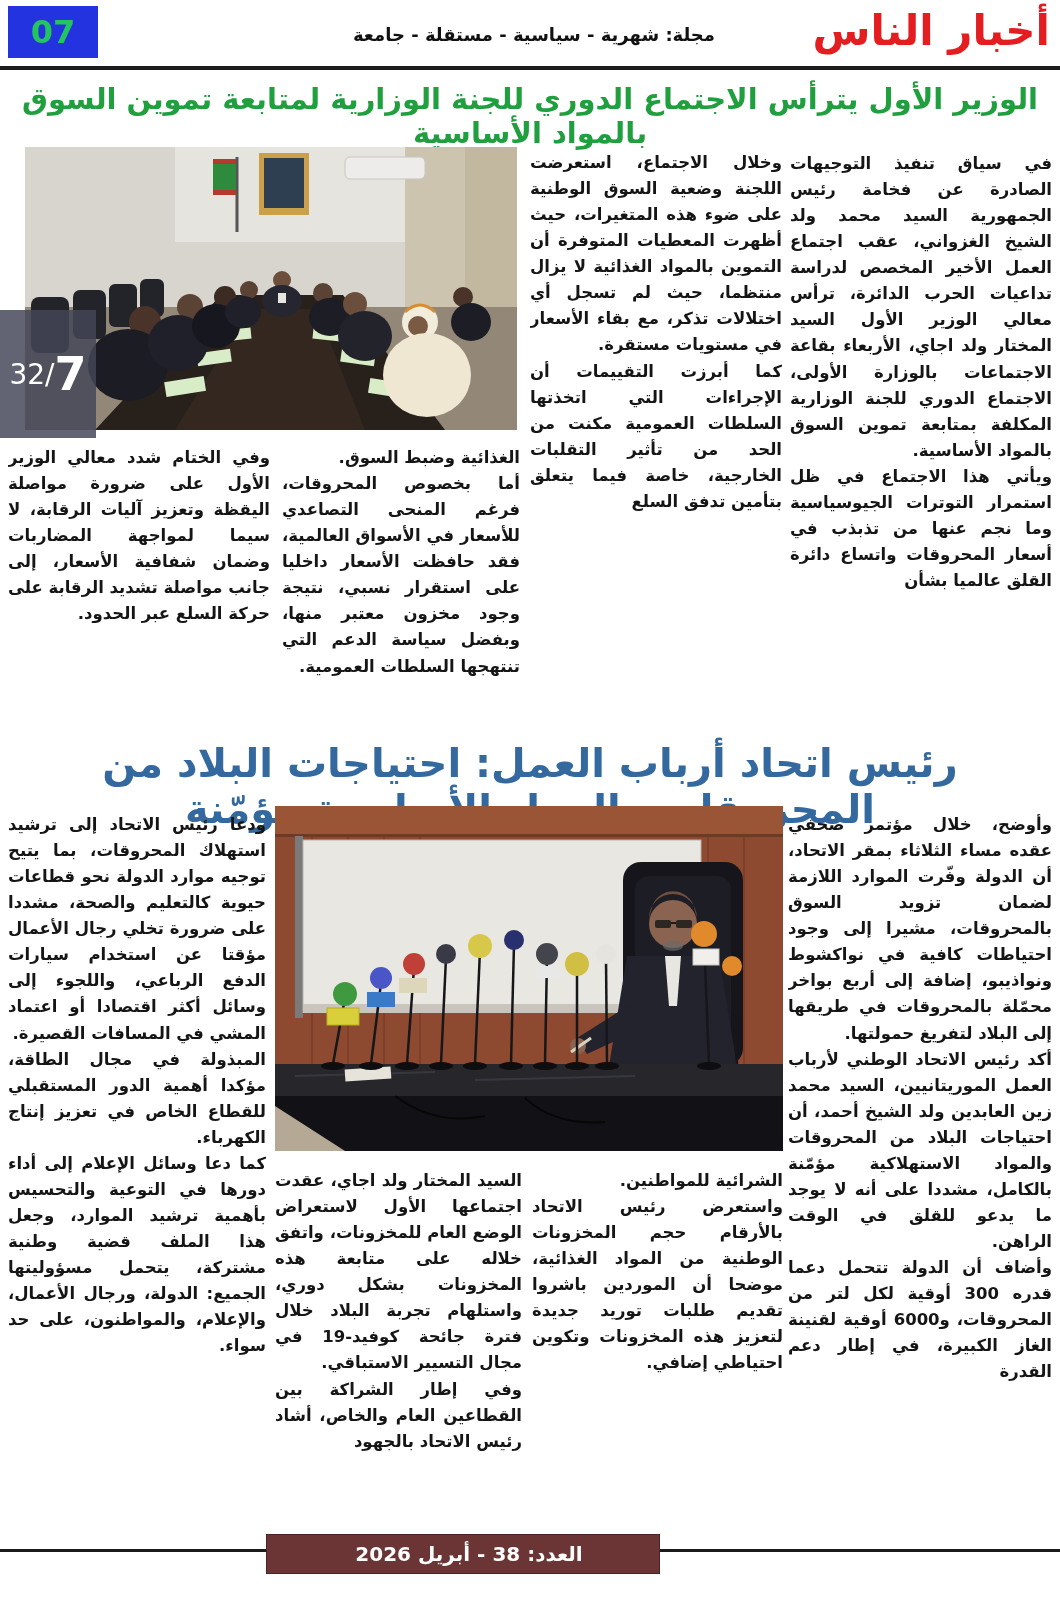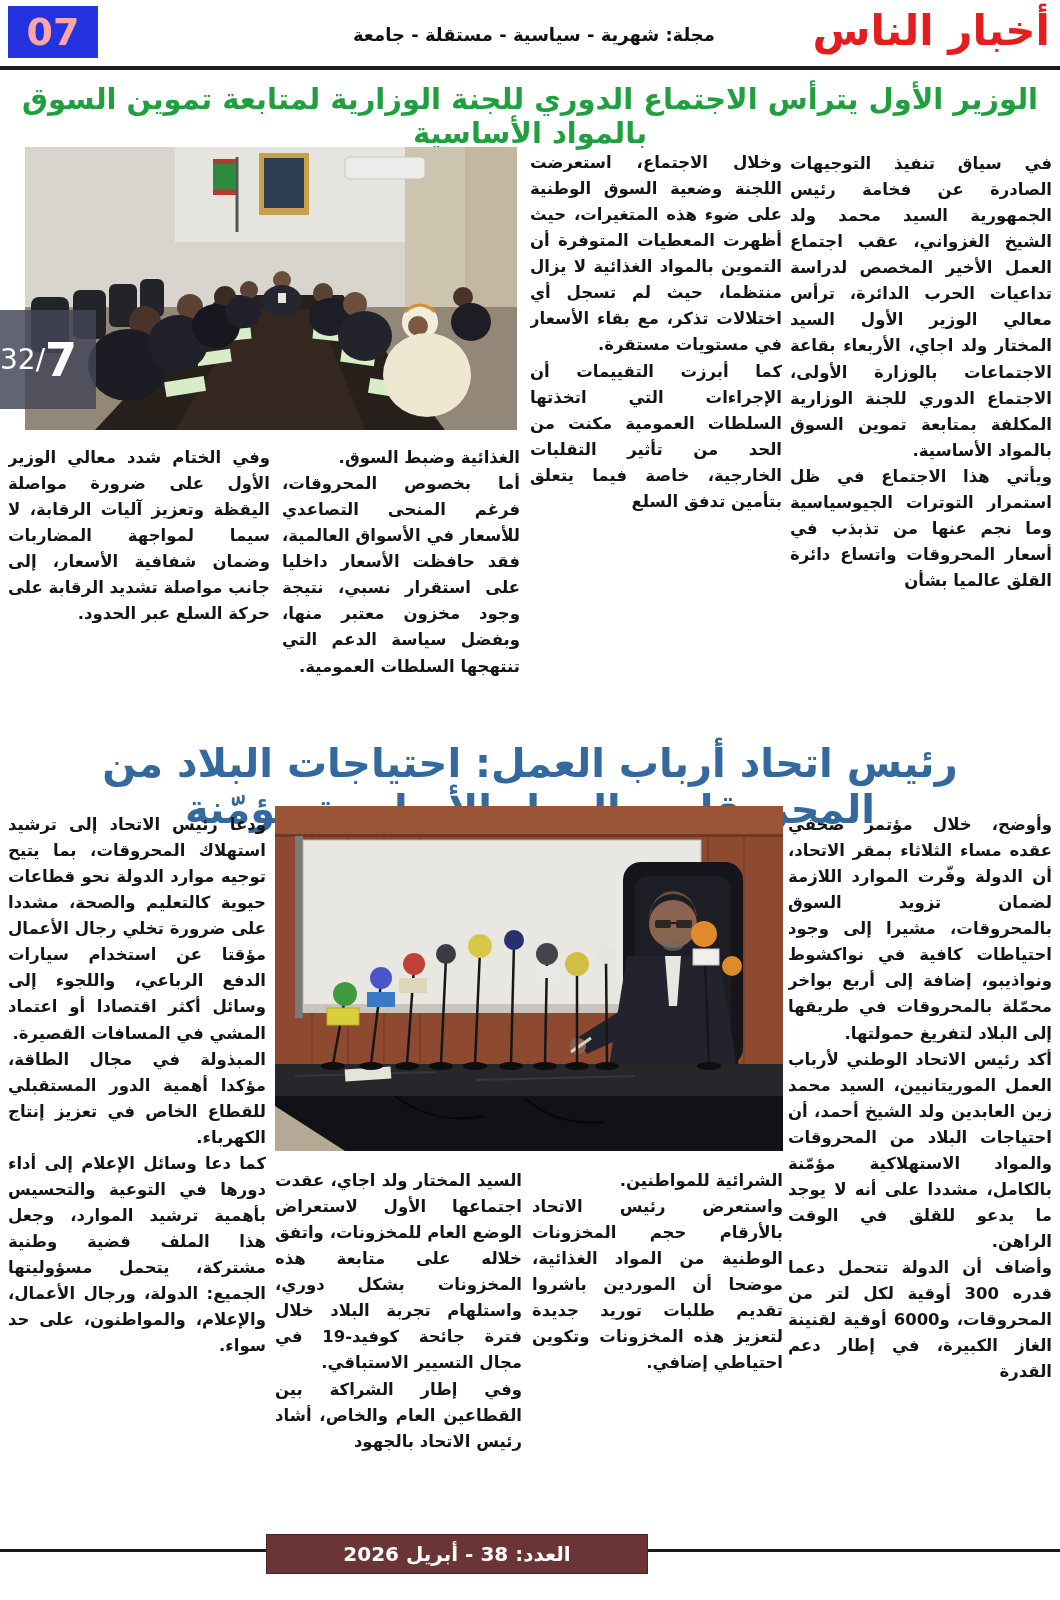--- a/index.html
+++ b/index.html
@@ -1,45 +1,45 @@
 <!DOCTYPE html>
 <html lang="ar" dir="rtl"><head>
 <meta charset="utf-8">
 <style>
   html,body{margin:0;padding:0;background:#fff;}
   .page{position:relative;width:1060px;height:1600px;background:#ffffff;overflow:hidden;
         font-family:"DejaVu Sans",sans-serif;direction:rtl;}
   
   .pagenum{position:absolute;left:8px;top:6px;width:90px;height:52px;background:#2433e0;
-           color:#fca5a5;font-size:38px;font-weight:bold;display:flex;align-items:center;
+           color:#22c55e;font-size:32px;font-weight:bold;display:flex;align-items:center;
            justify-content:center;direction:ltr;}
   .logo{position:absolute;right:10px;top:2px;font-size:42px;font-weight:bold;color:#e41e20;
         line-height:58px;}
   .tagline{position:absolute;right:345px;top:24px;font-size:18px;font-weight:bold;color:#111;}
   .header-rule{position:absolute;left:0;top:66px;width:1060px;height:4px;background:#1c1c1c;}
   
   .headline1{position:absolute;left:0;top:82px;width:1060px;text-align:center;color:#1f9f3d;
              font-size:29px;font-weight:bold;}
   .headline2{position:absolute;left:0;top:740px;width:1060px;text-align:center;color:#34699f;
              font-size:40px;font-weight:bold;}
   
   .col{position:absolute;font-size:16.5px;font-weight:bold;color:#151515;line-height:1.58;
        text-align:justify;overflow:hidden;}
   .col p{margin:0;}
   
   .photo{position:absolute;overflow:hidden;}
-  .badge{position:absolute;left:0;top:310px;width:96px;height:99px;background:rgba(68,70,88,.84);
-         color:#fff;display:flex;align-items:center;justify-content:flex-start;direction:ltr;}
+  .badge{position:absolute;left:0;top:310px;width:96px;height:128px;background:rgba(68,70,88,.84);
+         color:#fff;display:flex;align-items:center;justify-content:center;direction:ltr;}
   .badge .sm{font-size:28px;}
   .badge .big{font-size:46px;font-weight:bold;}
   
   .footer-rule{position:absolute;left:0;top:1549px;width:1060px;height:3px;background:#1a1a1a;}
   .footer-bar{position:absolute;left:266px;top:1534px;width:380px;height:38px;background:#6b3535;
               color:#fff;font-size:20px;font-weight:bold;display:flex;align-items:center;
-              justify-content:center;border:1px solid #4a2424;}
+              justify-content:center;border:1px solid #4a2424;padding-left:12px;}
 </style>
 </head>
 <body>
 
 <div class="page">
 
   <div class="pagenum">07</div>
   <div class="logo">أخبار الناس</div>
   <div class="tagline">مجلة: شهرية - سياسية - مستقلة - جامعة</div>
   <div class="header-rule"></div>

